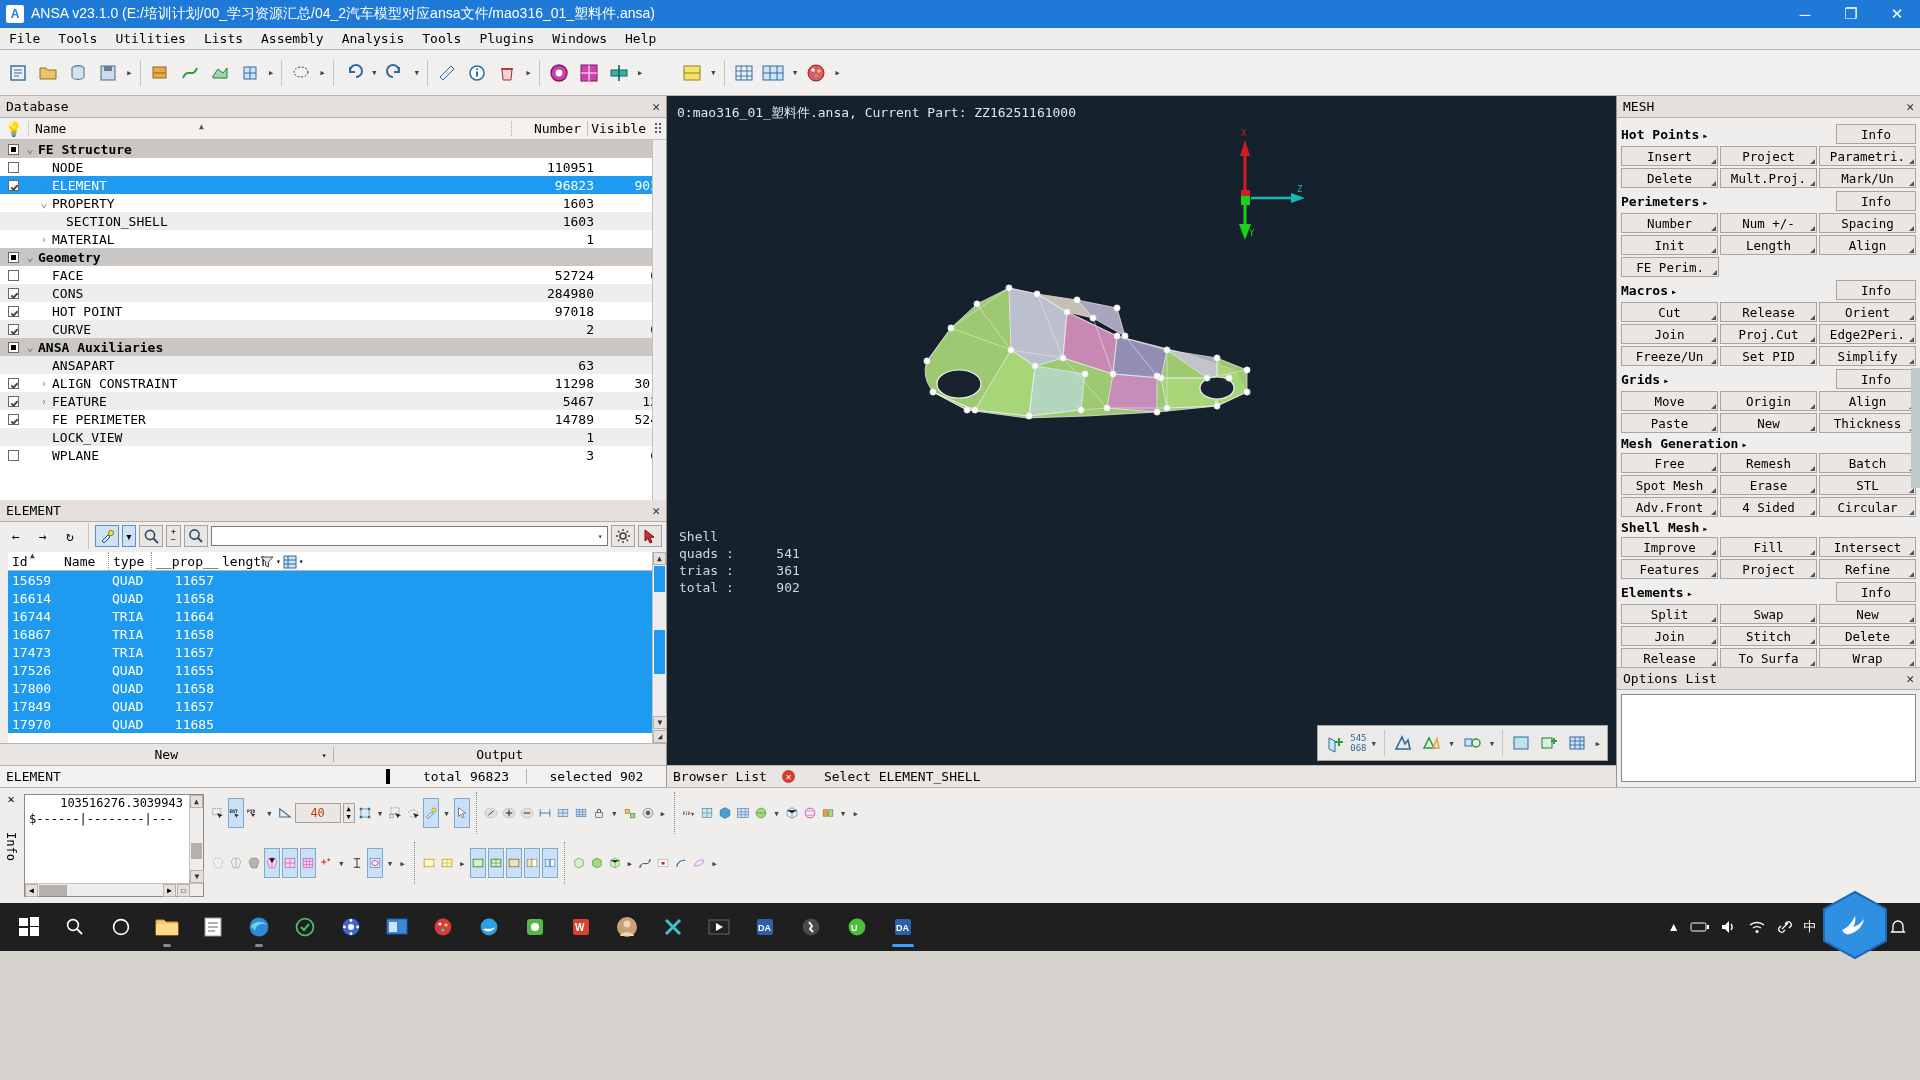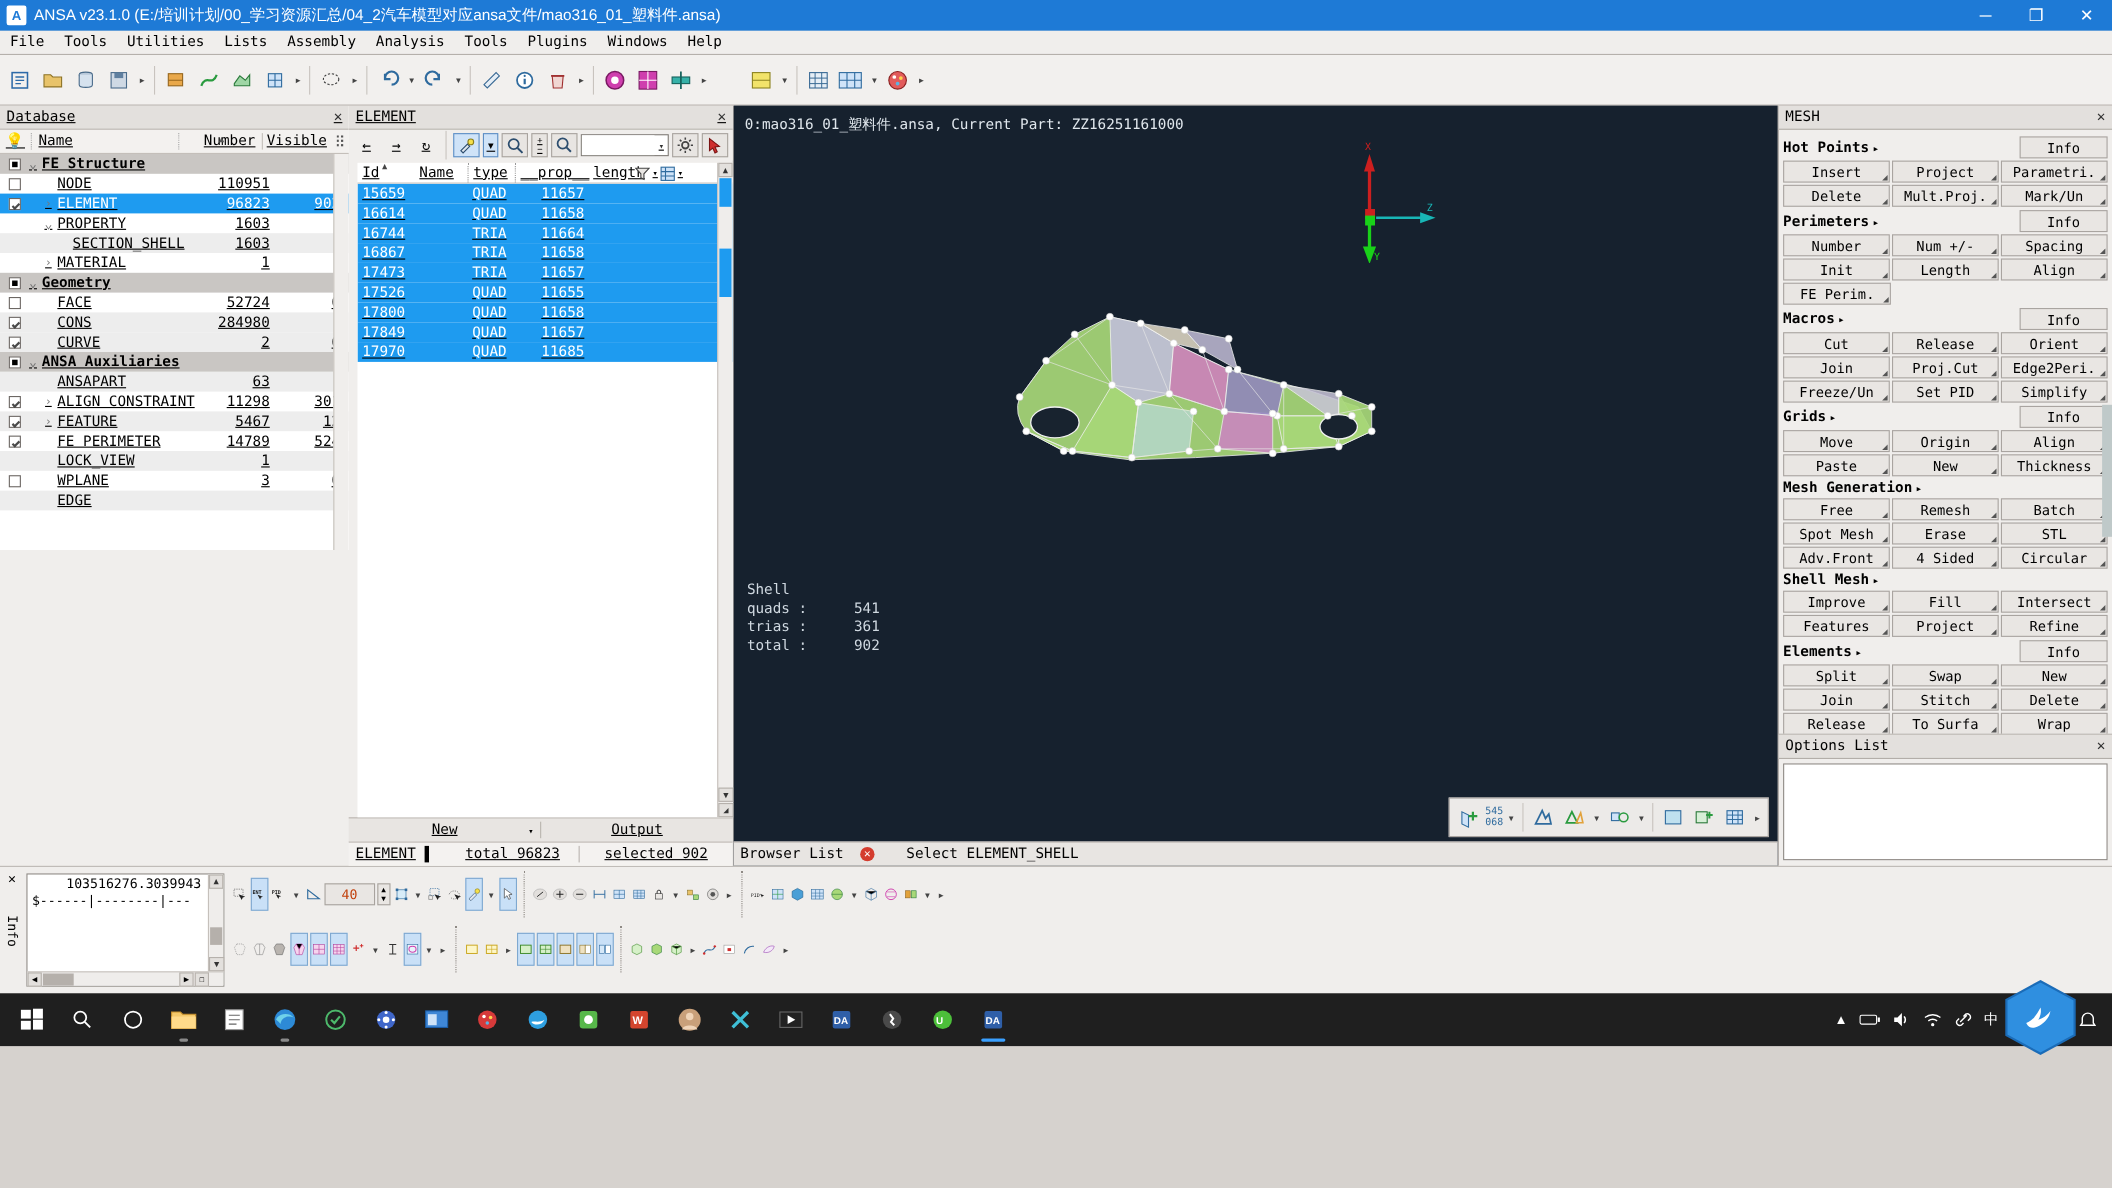--- a/index.html
+++ b/index.html
@@ -42,22 +42,22 @@
   .tbtn {
     width:28px;height:28px;border:1px solid transparent;border-radius:2px;
     display:flex;align-items:center;justify-content:center;
     background:#f2f0ee;
   }
   .tsep { width:1px;height:26px;background:#c8c3be;margin:0 3px; }
   .tchev { color:#444;font-size:11px;padding:0 2px; }
   
   #main { display:flex; height:691px; }
   
-  #leftcol { width:667px; display:flex; flex-direction:row;
-             background:#f0eeec; border-right:1px solid #9a9590;text-decoration:underline; }
+  #leftcol { width:667px; display:flex; flex-direction:column;
+             background:#f0eeec; border-right:1px solid #9a9590; }
   .panel-hdr {
     height:22px;background:#e3e0dd;border-bottom:1px solid #b3aea9;
     display:flex;align-items:center;padding:0 6px;font-size:13px;
   }
   .panel-hdr .ptitle{flex:1;}
   .panel-hdr .pclose{font-size:13px;color:#333;cursor:default;}
   
   #dbpanel{height:404px;display:flex;flex-direction:column;background:#fff;}
   .tree-hdr{
     height:22px;background:#f3f1ef;border-bottom:1px solid #c4bfba;
@@ -465,20 +465,29 @@
           </div>
           <div class="trow alt">
             <span class="cb">
               <span class="cbx checked"></span>
             </span>
             <span class="exp" style="margin-left: 14px;"></span>
             <span class="nm">CONS</span>
             <span class="num">284980</span>
             <span class="vis"></span>
           </div>
+          <div class="trow">
+            <span class="cb">
+              <span class="cbx checked"></span>
+            </span>
+            <span class="exp" style="margin-left: 14px;"></span>
+            <span class="nm">HOT POINT</span>
+            <span class="num">97018</span>
+            <span class="vis"></span>
+          </div>
           <div class="trow alt">
             <span class="cb">
               <span class="cbx checked"></span>
             </span>
             <span class="exp" style="margin-left: 14px;"></span>
             <span class="nm">CURVE</span>
             <span class="num">2</span>
             <span class="vis">0</span>
           </div>
           <div class="trow group">
@@ -536,29 +545,20 @@
             <span class="vis"></span>
           </div>
           <div class="trow">
             <span class="cb">
               <span class="cbx "></span>
             </span>
             <span class="exp" style="margin-left: 14px;"></span>
             <span class="nm">WPLANE</span>
             <span class="num">3</span>
             <span class="vis">0</span>
-          </div>
-          <div class="trow alt">
-            <span class="cb">
-              <span class="cbx none"></span>
-            </span>
-            <span class="exp" style="margin-left: 14px;"></span>
-            <span class="nm">EDGE</span>
-            <span class="num"></span>
-            <span class="vis"></span>
           </div>
           <div class="scroll-right"></div>
         </div>
     </div>
 
     <div id="elempanel">
       <div class="panel-hdr">
         <span class="ptitle">ELEMENT</span>
         <span class="pclose">✕</span>
       </div>

